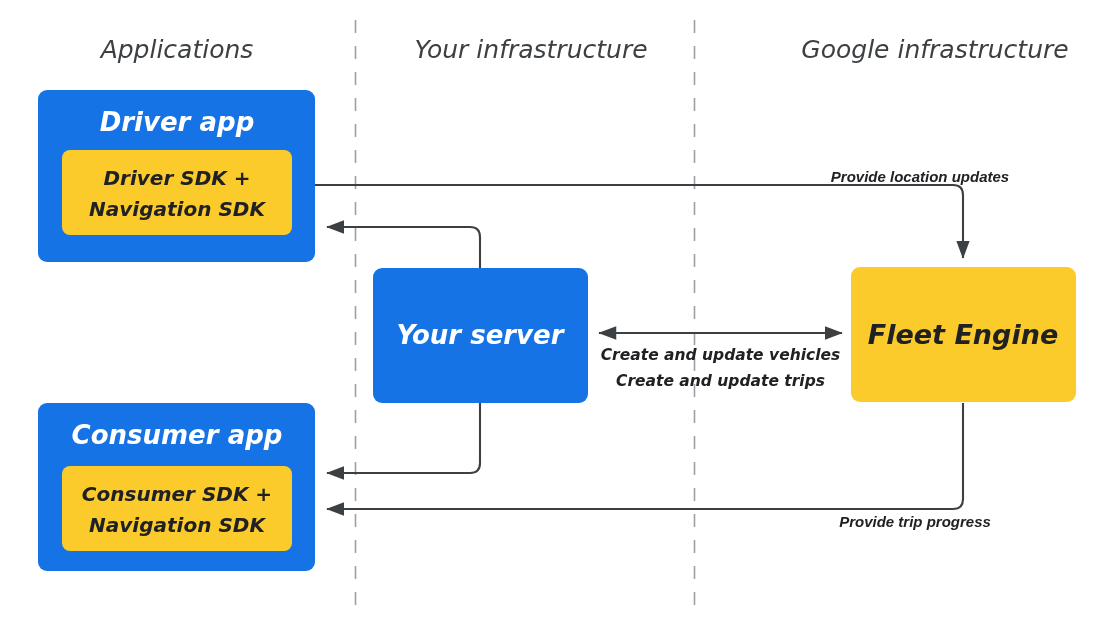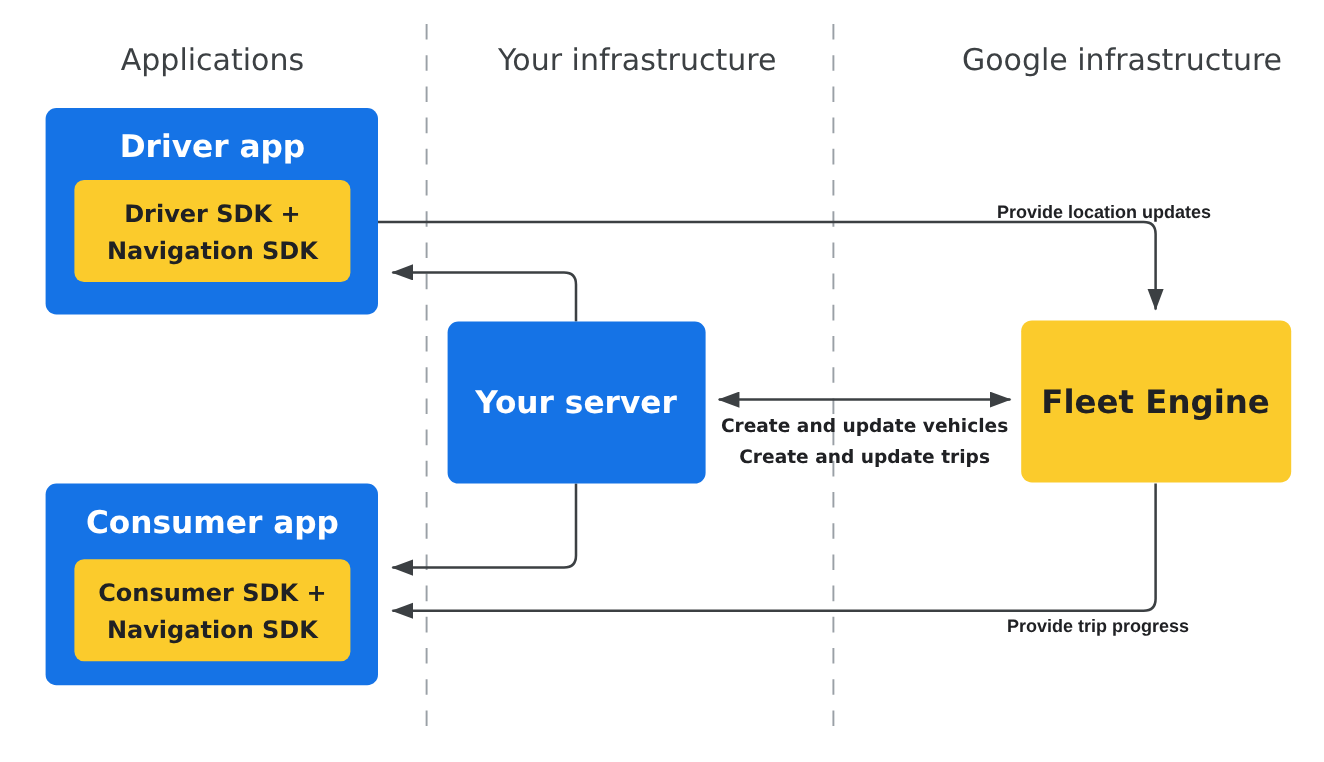--- a/index.html
+++ b/index.html
@@ -10,20 +10,21 @@
   body {
     width: 1103px;
     height: 635px;
     font-family: "DejaVu Sans", sans-serif;
     overflow: hidden;
   }
   #diagram-root {
     position: relative;
     width: 1103px;
     height: 595px;
+    font-style: italic;
   }
   svg.canvas {
     position: absolute;
     top: 0;
     left: 0;
     width: 1103px;
     height: 635px;
   }
   .col-header {
     font-family: "DejaVu Sans", sans-serif;

